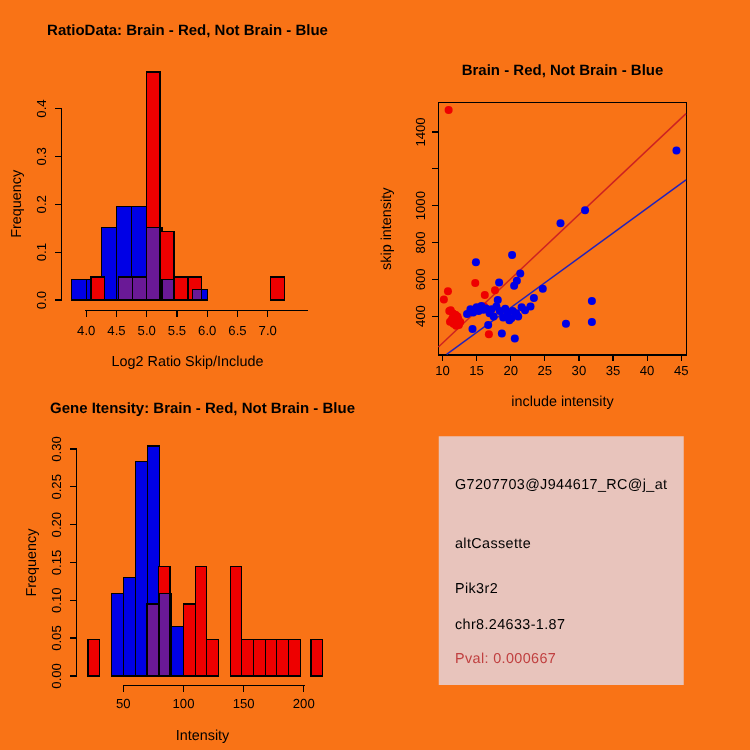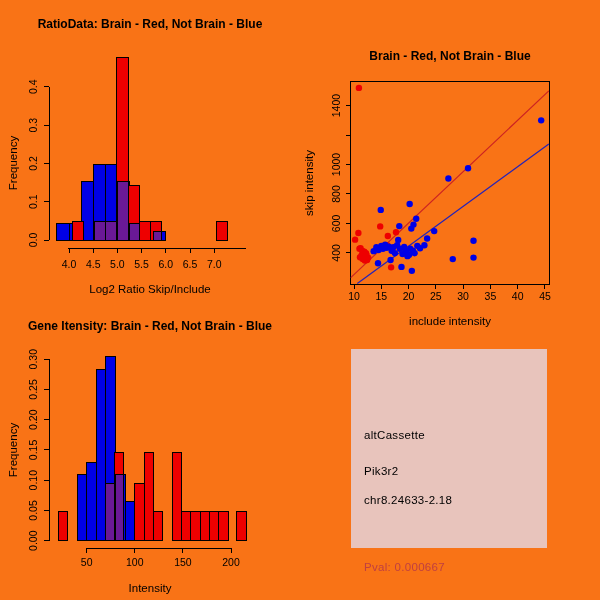--- a/index.html
+++ b/index.html
@@ -6,21 +6,21 @@
   #figure{
     position:relative;
     width:600px;height:600px;
     background:#f97316;
     font-family:"Liberation Sans", sans-serif;
     overflow:hidden;
   }
   .panel{position:absolute;width:300px;height:300px;}
   #panel-tl{left:0;top:0;}
   #panel-tr{left:300px;top:0;margin-top:33px;}
-  #panel-bl{left:0;top:300px;}
+  #panel-bl{left:12px;top:300px;}
   #panel-br{left:300px;top:300px;}
   svg{display:block;}
   .info-box{
     position:absolute;
     left:51px;top:49px;width:196px;height:199px;
   }
   .info-line{
     position:absolute;
     left:13px;
     font-size:11.5px;
@@ -240,20 +240,21 @@
         <rect x="209.4512" y="211.66" width="9.331400000000002" height="29.039999999999992" fill="#EE0000" stroke="#000000" stroke-width="1" shape-rendering="crispEdges"></rect>
         <rect x="218.7826" y="211.66" width="9.331399999999974" height="29.039999999999992" fill="#EE0000" stroke="#000000" stroke-width="1" shape-rendering="crispEdges"></rect>
         <rect x="236.772" y="211.66" width="9.331399999999974" height="29.039999999999992" fill="#EE0000" stroke="#000000" stroke-width="1" shape-rendering="crispEdges"></rect>
         <rect x="105.94" y="183.225" width="8.658000000000001" height="57.474999999999994" fill="#6A1996" stroke="#000000" stroke-width="1" shape-rendering="crispEdges"></rect>
         <rect x="115.56" y="174.755" width="8.369399999999999" height="65.945" fill="#6A1996" stroke="#000000" stroke-width="1" shape-rendering="crispEdges"></rect>
       </svg>
   </div>
 
   <div class="panel" id="panel-br">
     <div class="info-box" id="info-box" style="background: rgb(232, 196, 188);">
+      <div class="info-line" style="top:33px">G7207703@J944617_RC@j_at</div>
       <div class="info-line" style="top:80px">altCassette</div>
       <div class="info-line" style="top:116px">Pik3r2</div>
-      <div class="info-line" style="top:145px">chr8.24633-2.18</div>
-      <div class="info-line pval" style="top: 172px; color: rgb(192, 64, 64); margin-top: 40px;" id="pval-line">Pval: 0.000667</div>
+      <div class="info-line" style="top:145px">chr8.24633-1.87</div>
+      <div class="info-line pval" style="top: 172px; color: rgb(192, 64, 64);" id="pval-line">Pval: 0.000667</div>
     </div>
   </div>
 
 </div>
 
 </body></html>

